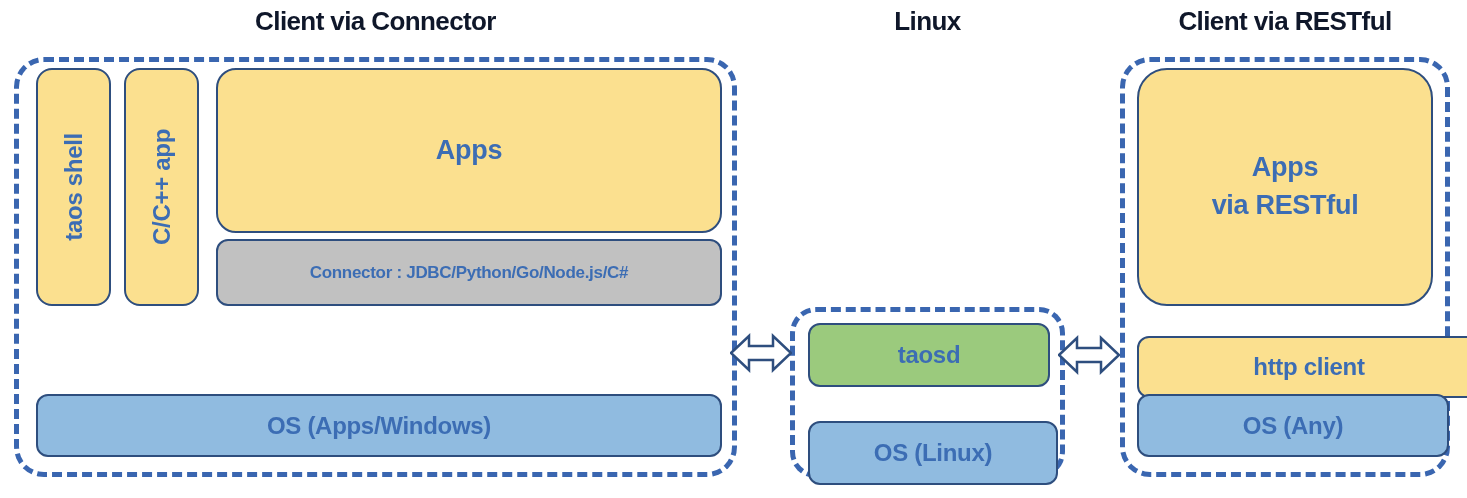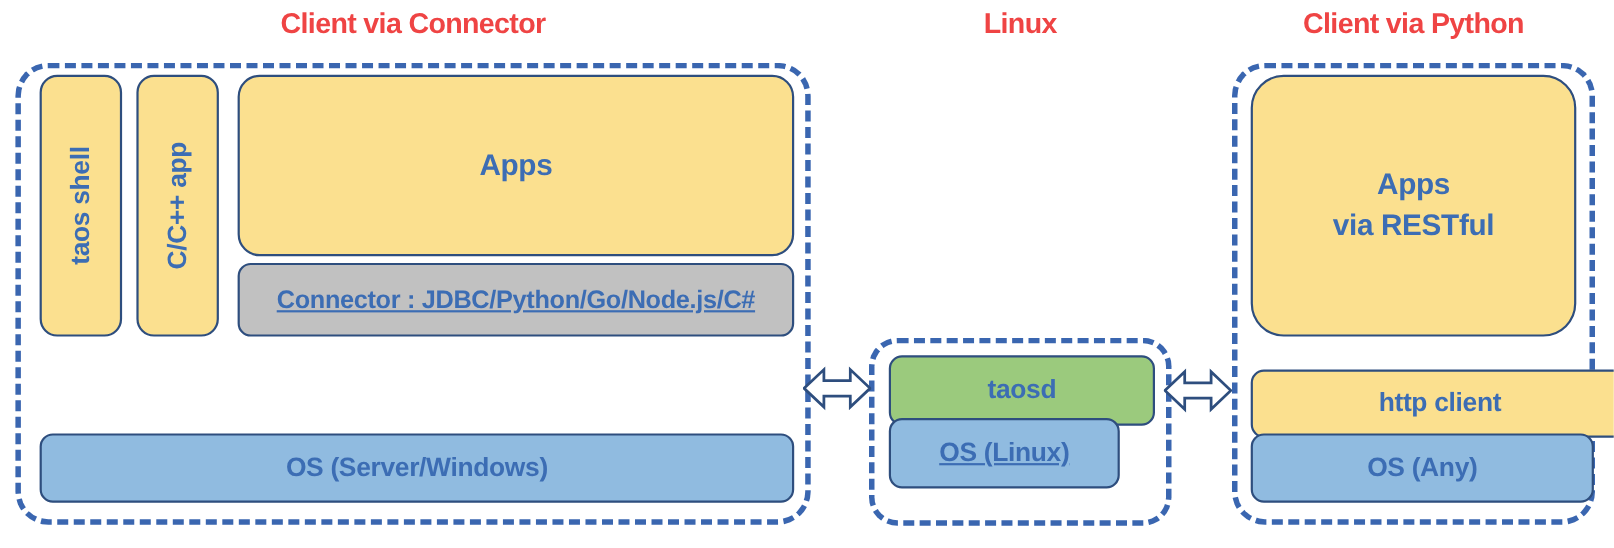--- a/index.html
+++ b/index.html
@@ -1,21 +1,21 @@
 <!DOCTYPE html>
 <html><head>
 <meta charset="utf-8">
 <style>
   * { margin:0; padding:0; box-sizing:border-box; }
   body { background:#ffffff; font-family:"Liberation Sans", sans-serif; }
   .canvas {
     position:relative; width:1467px; height:498px; background:#ffffff; overflow:hidden;
   }
   .title {
-    position:absolute; top:6px; font-weight:bold; font-size:26px; color:#ef4444;
+    position:absolute; top:6px; font-weight:bold; font-size:26px; color:#0f172a;
     text-align:center; letter-spacing:-0.6px;
   }
   .t-left    { left:14px;   width:723px; }
   .t-server  { left:790px;  width:275px; }
   .t-restful { left:1120px; width:330px; }
 
   .dashed {
     position:absolute; border:5px dashed #3a66b0; border-radius:30px; background:transparent;
   }
   .g-left   { left:14px;   top:57px;  width:723px; height:420px; }
@@ -30,58 +30,58 @@
   }
   .yellow { background:#fbe08f; }
   .gray   { background:#c1c1c1; }
   .orange { background:#f2a26e; }
   .blue   { background:#90bbe0; }
   .green  { background:#9bca7d; }
 
   .b-taos-shell { left:36px;   top:68px;  width:75px;  height:238px; border-radius:16px; }
   .b-cpp-app    { left:124px;  top:68px;  width:75px;  height:238px; border-radius:16px; }
   .b-apps       { left:216px;  top:68px;  width:506px; height:165px; border-radius:20px; font-size:27px; }
-  .b-connector  { left:216px;  top:239px; width:506px; height:67px;  font-size:23px;text-decoration:underline; }
+  .b-connector  { left:216px;  top:239px; width:506px; height:67px;  font-size:17px; }
   .b-taosc      { left:36px;   top:320px; width:686px; height:62px; }
   .b-os-left    { left:36px;   top:394px; width:686px; height:63px; }
   .b-taosd      { left:808px;  top:323px; width:242px; height:64px; }
-  .b-os-server  { left:808px;  top:380px; width:210px; height:64px;text-decoration:underline; }
+  .b-os-server  { left:808px;  top:421px; width:250px; height:64px; }
   .b-apps-rest  { left:1137px; top:68px;  width:296px; height:238px; border-radius:30px;
                   font-size:27px; white-space:pre-line; line-height:1.4; }
   .b-http       { left:1137px; top:336px; width:344px; height:62px; }
   .b-os-right   { left:1137px; top:394px; width:312px; height:63px; }
 
   .vertical span { writing-mode:vertical-rl; transform:rotate(180deg); }
 
   .arrow { position:absolute; z-index:5; line-height:0; }
   .a-left  { left:730px;  top:331px; }
   .a-right { left:1058px; top:333px; }
 </style>
 </head>
 <body>
 
 <div class="canvas">
 
   <div class="title t-left">Client via Connector</div>
   <div class="title t-server">Linux</div>
-  <div class="title t-restful">Client via Python</div>
+  <div class="title t-restful">Client via RESTful</div>
 
   <div class="dashed g-left"></div>
   <div class="dashed g-server"></div>
   <div class="dashed g-right"></div>
 
   <div class="box yellow vertical b-taos-shell">
     <span>taos shell</span>
   </div>
   <div class="box yellow vertical b-cpp-app">
     <span>C/C++ app</span>
   </div>
   <div class="box yellow b-apps">Apps</div>
   <div class="box gray b-connector">Connector : JDBC/Python/Go/Node.js/C#</div>
-  <div class="box blue b-os-left">OS (Server/Windows)</div>
+  <div class="box blue b-os-left">OS (Apps/Windows)</div>
 
   <div class="box green b-taosd">taosd</div>
   <div class="box blue b-os-server">OS (Linux)</div>
 
   <div class="box yellow b-apps-rest">Apps
 via RESTful</div>
   <div class="box yellow b-http">http client</div>
   <div class="box blue b-os-right">OS (Any)</div>
 
   <div class="arrow a-left">

